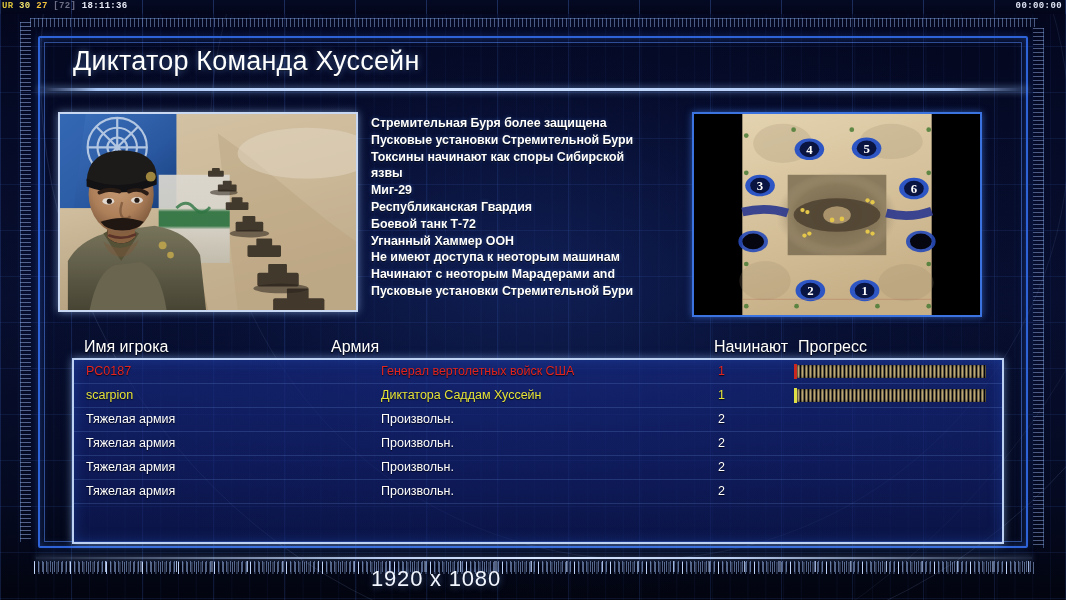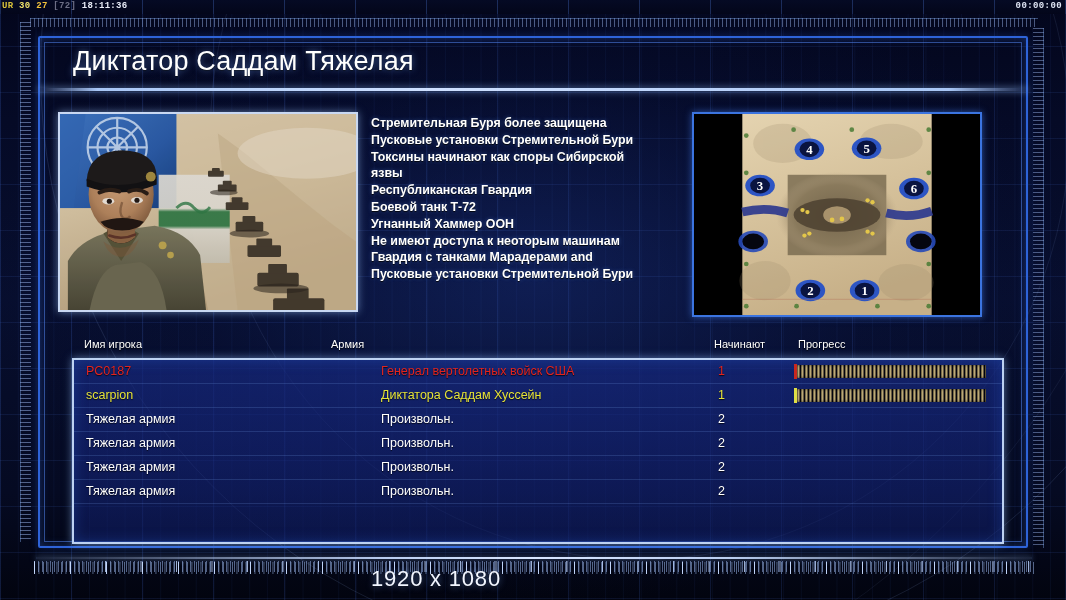--- a/index.html
+++ b/index.html
@@ -176,21 +176,21 @@
   }
   .map-frame svg { display: block; width: 100%; height: 100%; }
 
   
   .table-head {
     position: absolute; left: 70px; top: 338px; width: 930px; height: 20px;
     z-index: 16;
   }
   .th {
     position: absolute; top: 0;
-    font-size: 11px; color: #ffffff;
+    font-size: 16px; color: #ffffff;
     text-shadow: 0 1px 1px rgba(0,0,0,0.85);
     white-space: nowrap;
   }
   .th.c-name { left: 14px; }
   .th.c-army { left: 261px; }
   .th.c-team { left: 644px; }
   .th.c-prog { left: 728px; }
 
   .table-panel {
     position: absolute; left: 72px; top: 358px; width: 932px; height: 186px;
@@ -287,21 +287,21 @@
   <div class="ruler ruler-r"></div>
   <div class="ruler-line" style="left:30px; top:18px; width:1008px; height:1px;"></div>
   <div class="ruler-line" style="left:20px; top:22px; width:1px; height:520px;"></div>
   <div class="ruler-line" style="right:22px; top:28px; width:1px; height:520px;"></div>
 
   <div class="panel">
     <div class="panel-inner"></div>
   </div>
 
   <div class="title-bar">
-    <div class="page-title">Диктатор Саддам Тяжелая</div>
+    <div class="page-title">Диктатор Команда Хуссейн</div>
   </div>
   <div class="title-rule"></div>
 
   <div class="media-row">
 
     <div class="portrait-frame">
       <svg viewBox="0 0 300 200" preserveAspectRatio="none">
         <defs>
           <linearGradient id="sand" x1="0" y1="0" x2="0.4" y2="1">
             <stop offset="0%" stop-color="#e7d9bd"></stop>
@@ -408,25 +408,26 @@
         </g>
         <rect x="0" y="0" width="300" height="200" fill="#1b2a4a" opacity="0.06"></rect>
       </svg>
     </div>
 
     <div class="desc-box">
       <div class="desc-line">Стремительная Буря более защищена</div>
       <div class="desc-line">Пусковые установки Стремительной Бури</div>
       <div class="desc-line">Токсины начинают как споры Сибирской</div>
       <div class="desc-line"> язвы</div>
+      <div class="desc-line">Миг-29</div>
       <div class="desc-line">Республиканская Гвардия</div>
       <div class="desc-line">Боевой танк Т-72</div>
       <div class="desc-line">Угнанный Хаммер ООН</div>
       <div class="desc-line">Не имеют доступа к неоторым машинам</div>
-      <div class="desc-line">Гвардия с танками Марадерами and</div>
+      <div class="desc-line">Начинают с неоторым Марадерами and</div>
       <div class="desc-line"> Пусковые установки Стремительной Бури</div>
     </div>
 
     <div class="map-frame">
       <svg viewBox="0 0 290 205" preserveAspectRatio="none">
         <defs>
           <linearGradient id="mapsand" x1="0" y1="0" x2="0.3" y2="1">
             <stop offset="0%" stop-color="#e4d3b0"></stop>
             <stop offset="50%" stop-color="#d6c29c"></stop>
             <stop offset="100%" stop-color="#c7b088"></stop>

